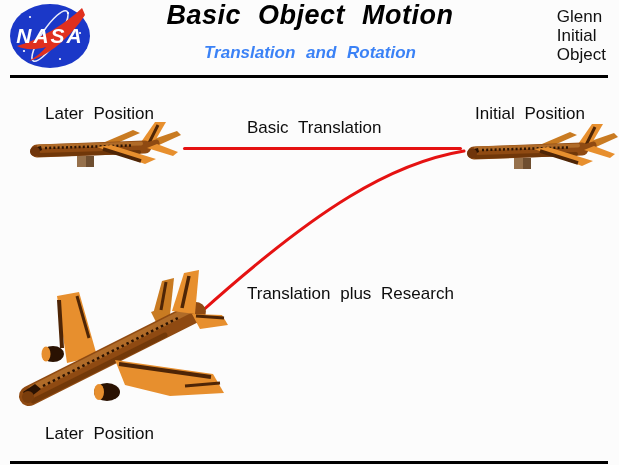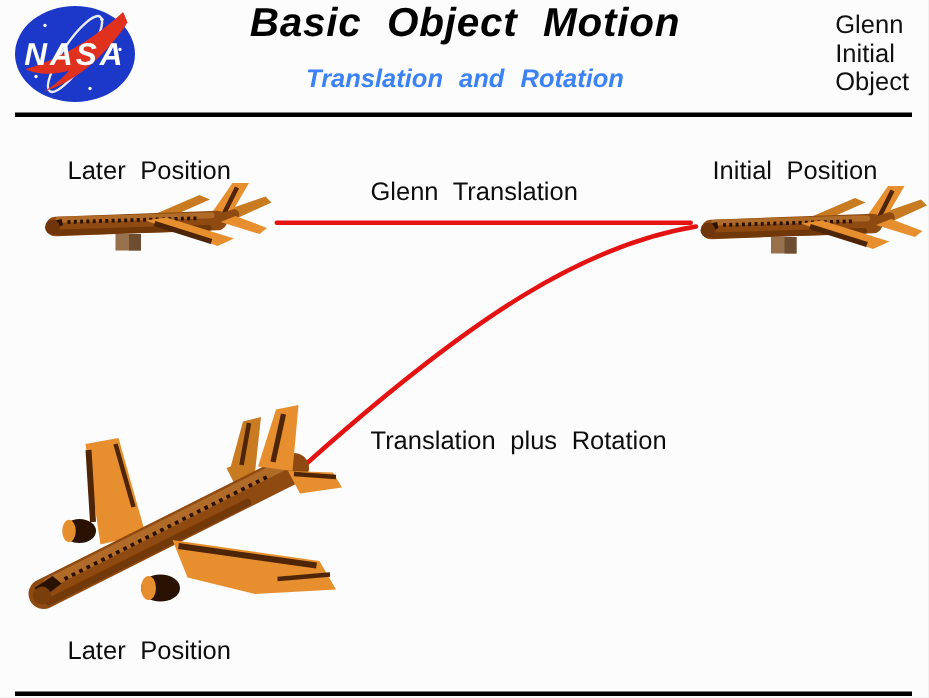--- a/index.html
+++ b/index.html
@@ -78,23 +78,23 @@
   <div class="abs title">Basic Object Motion</div>
   <div class="abs subtitle">Translation and Rotation</div>
   <div class="abs org">
     <div>Glenn</div>
     <div>Initial</div>
     <div>Object</div>
   </div>
   <div class="abs rule top"></div>
 
   <div class="abs lbl later-top">Later Position</div>
-  <div class="abs lbl simple">Glenn Translation</div>
+  <div class="abs lbl simple">Basic Translation</div>
   <div class="abs lbl initial">Initial Position</div>
-  <div class="abs lbl transrot">Translation plus Rotation</div>
+  <div class="abs lbl transrot">Translation plus Research</div>
   <div class="abs lbl later-bottom">Later Position</div>
 
   <div class="abs red-line"></div>
 
   <svg class="abs overlay" width="619" height="465" viewBox="0 0 619 465">
     <path class="curve" d="M 464 151 C 392 163 318 207 200 313"></path>
   </svg>
 
   <svg width="0" height="0" style="position:absolute" aria-hidden="true">
     <defs>

